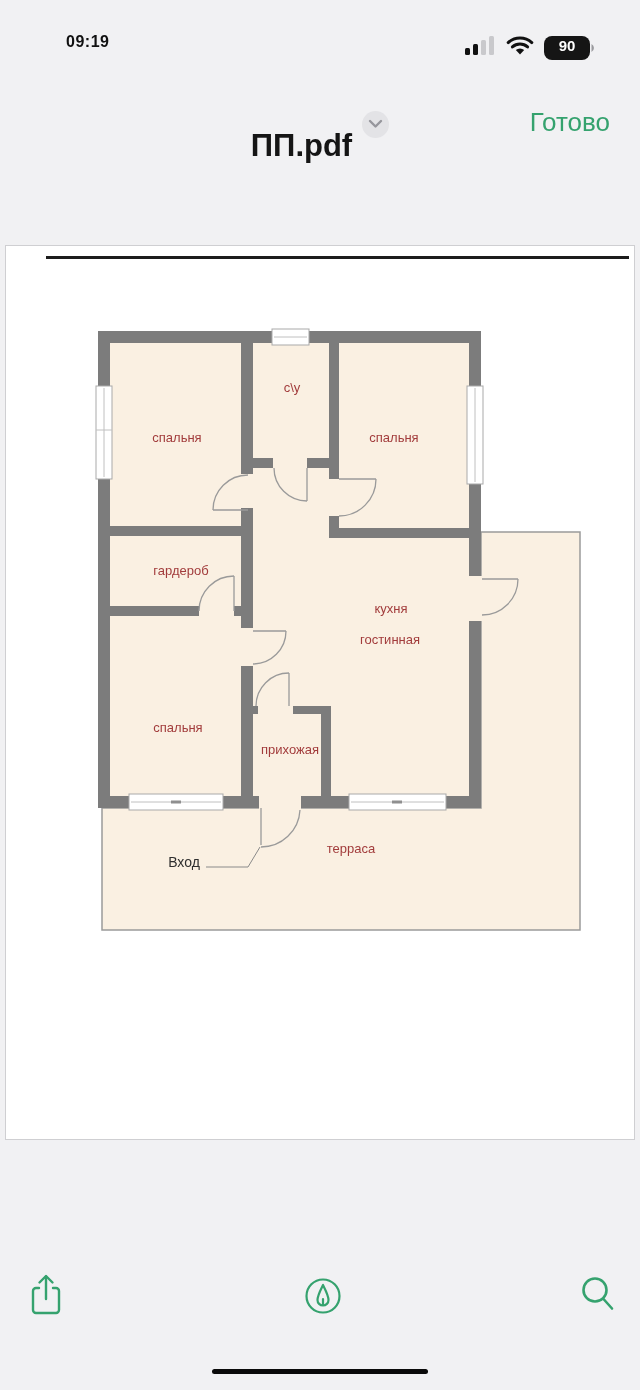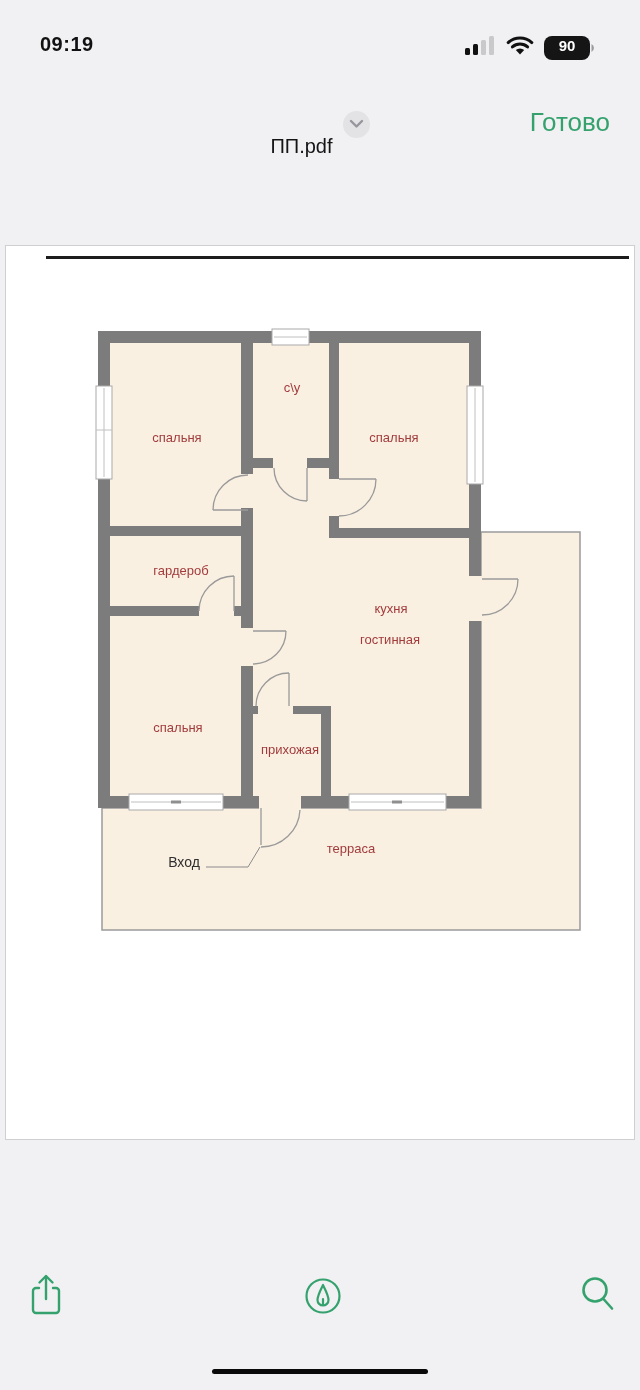--- a/index.html
+++ b/index.html
@@ -5,26 +5,26 @@
   html,body{margin:0;padding:0;}
   body{
     width:640px;height:1390px;position:relative;
     background:#f1f1f3;
     font-family:"Liberation Sans","DejaVu Sans",sans-serif;
     overflow:hidden;
     -webkit-font-smoothing:antialiased;
   }
   
   .status-bar{position:absolute;left:0;top:0;width:640px;height:70px;}
-  .status-time{position:absolute;left:40px;top:33px;font-size:20px;font-weight:700;color:#111;letter-spacing:.5px;}
+  .status-time{position:absolute;left:66px;top:33px;font-size:16px;font-weight:700;color:#111;letter-spacing:.5px;}
   .status-right{position:absolute;right:44px;top:34px;display:flex;align-items:center;gap:9px;}
   
   .nav-bar{position:absolute;left:0;top:92px;width:640px;height:64px;}
   .nav-center{position:absolute;left:0;top:0;width:640px;height:64px;display:flex;align-items:center;justify-content:center;gap:10px;}
-  .nav-title{font-size:20px;font-weight:400;color:#151515;margin-top:44px;}
+  .nav-title{font-size:31px;font-weight:700;color:#151515;margin-top:44px;}
   .nav-chevron-btn{width:27px;height:27px;border-radius:50%;background:#e3e3e6;display:flex;align-items:center;justify-content:center;}
   .nav-done{position:absolute;right:30px;top:15px;font-size:26px;font-weight:400;color:#35a26e;}
   
   .doc-page{
     position:absolute;left:5px;top:245px;width:630px;height:895px;
     background:#ffffff;border:1px solid #cfcfd2;box-sizing:border-box;
   }
   .doc-page svg{display:block;}
   
   .toolbar{position:absolute;left:0;top:1245px;width:640px;height:110px;}

